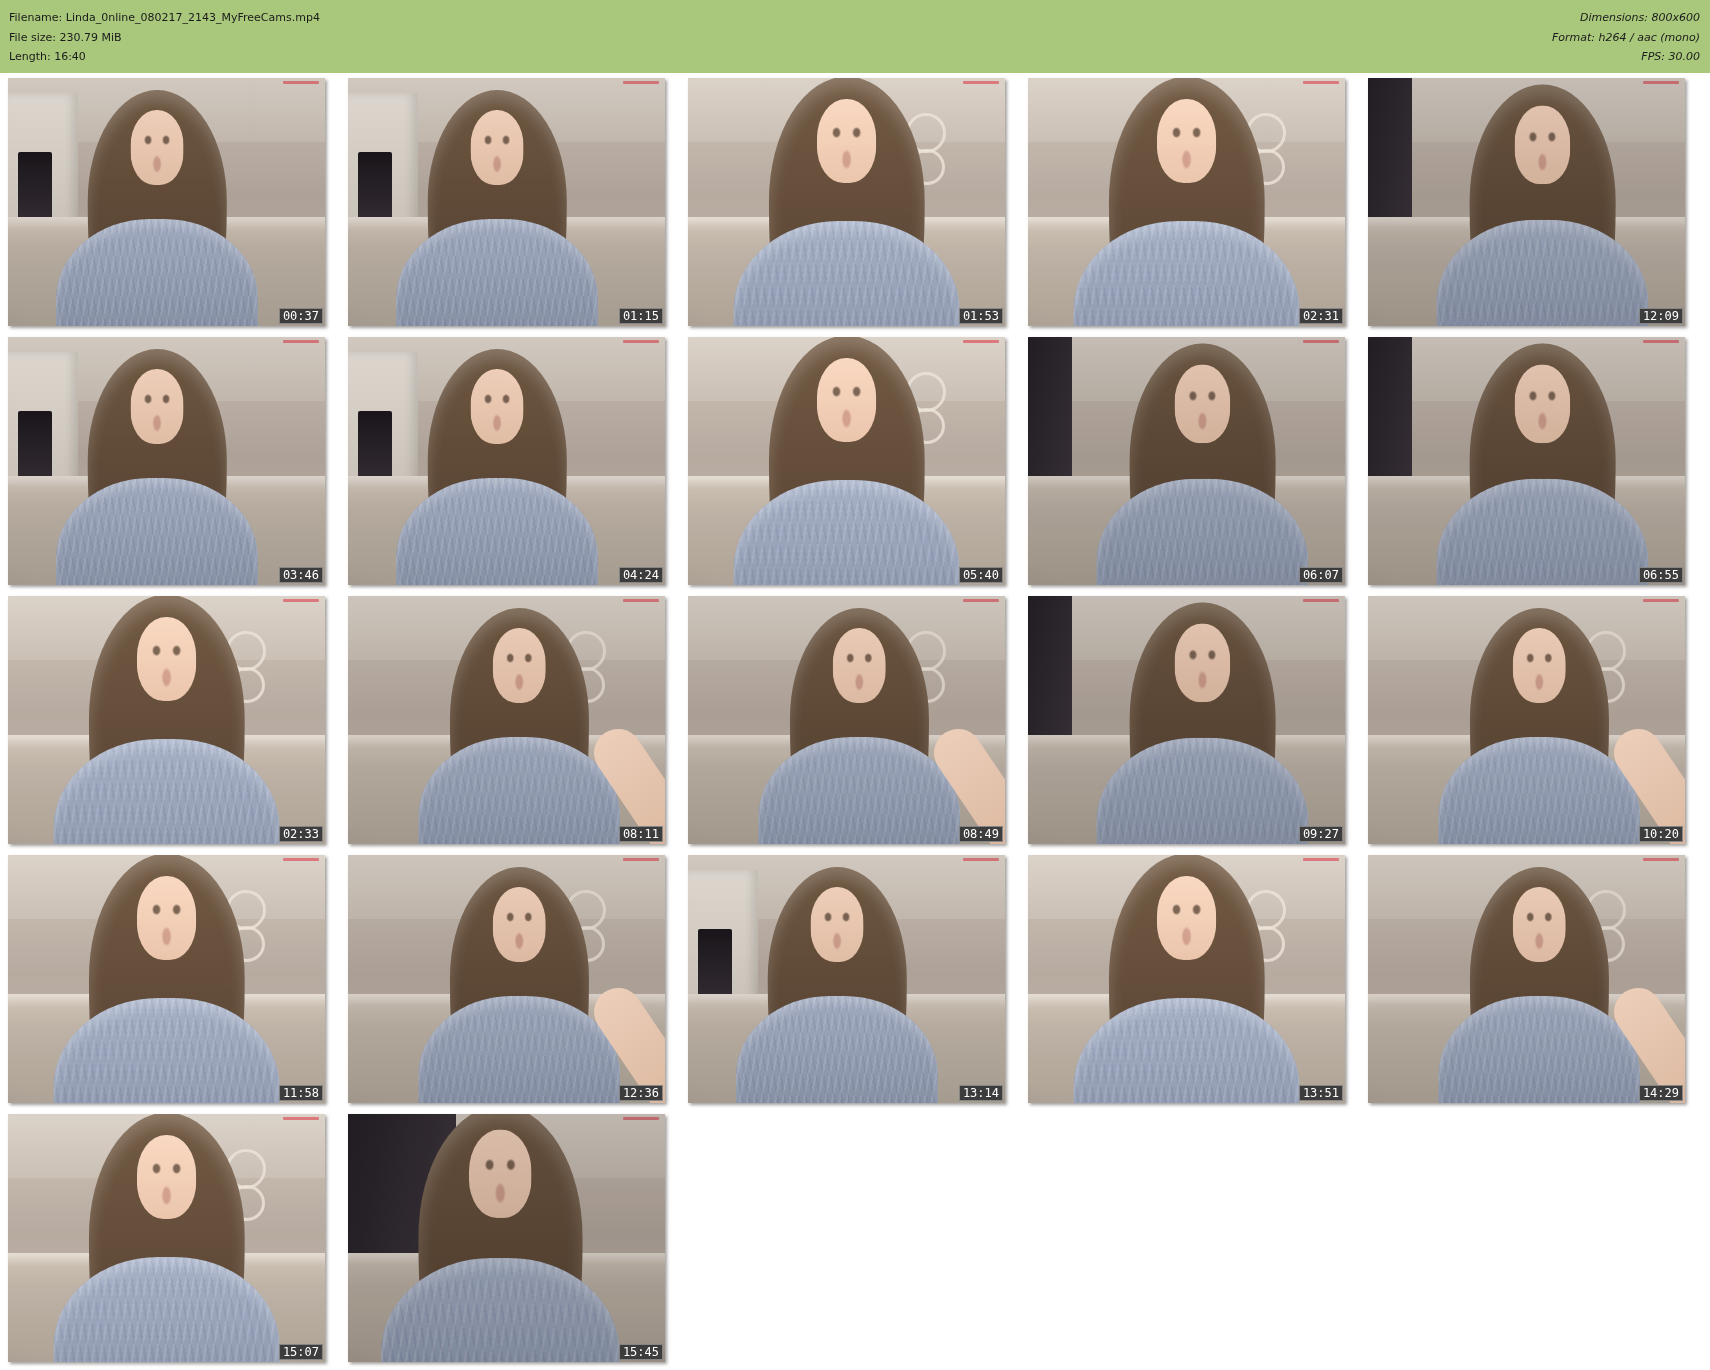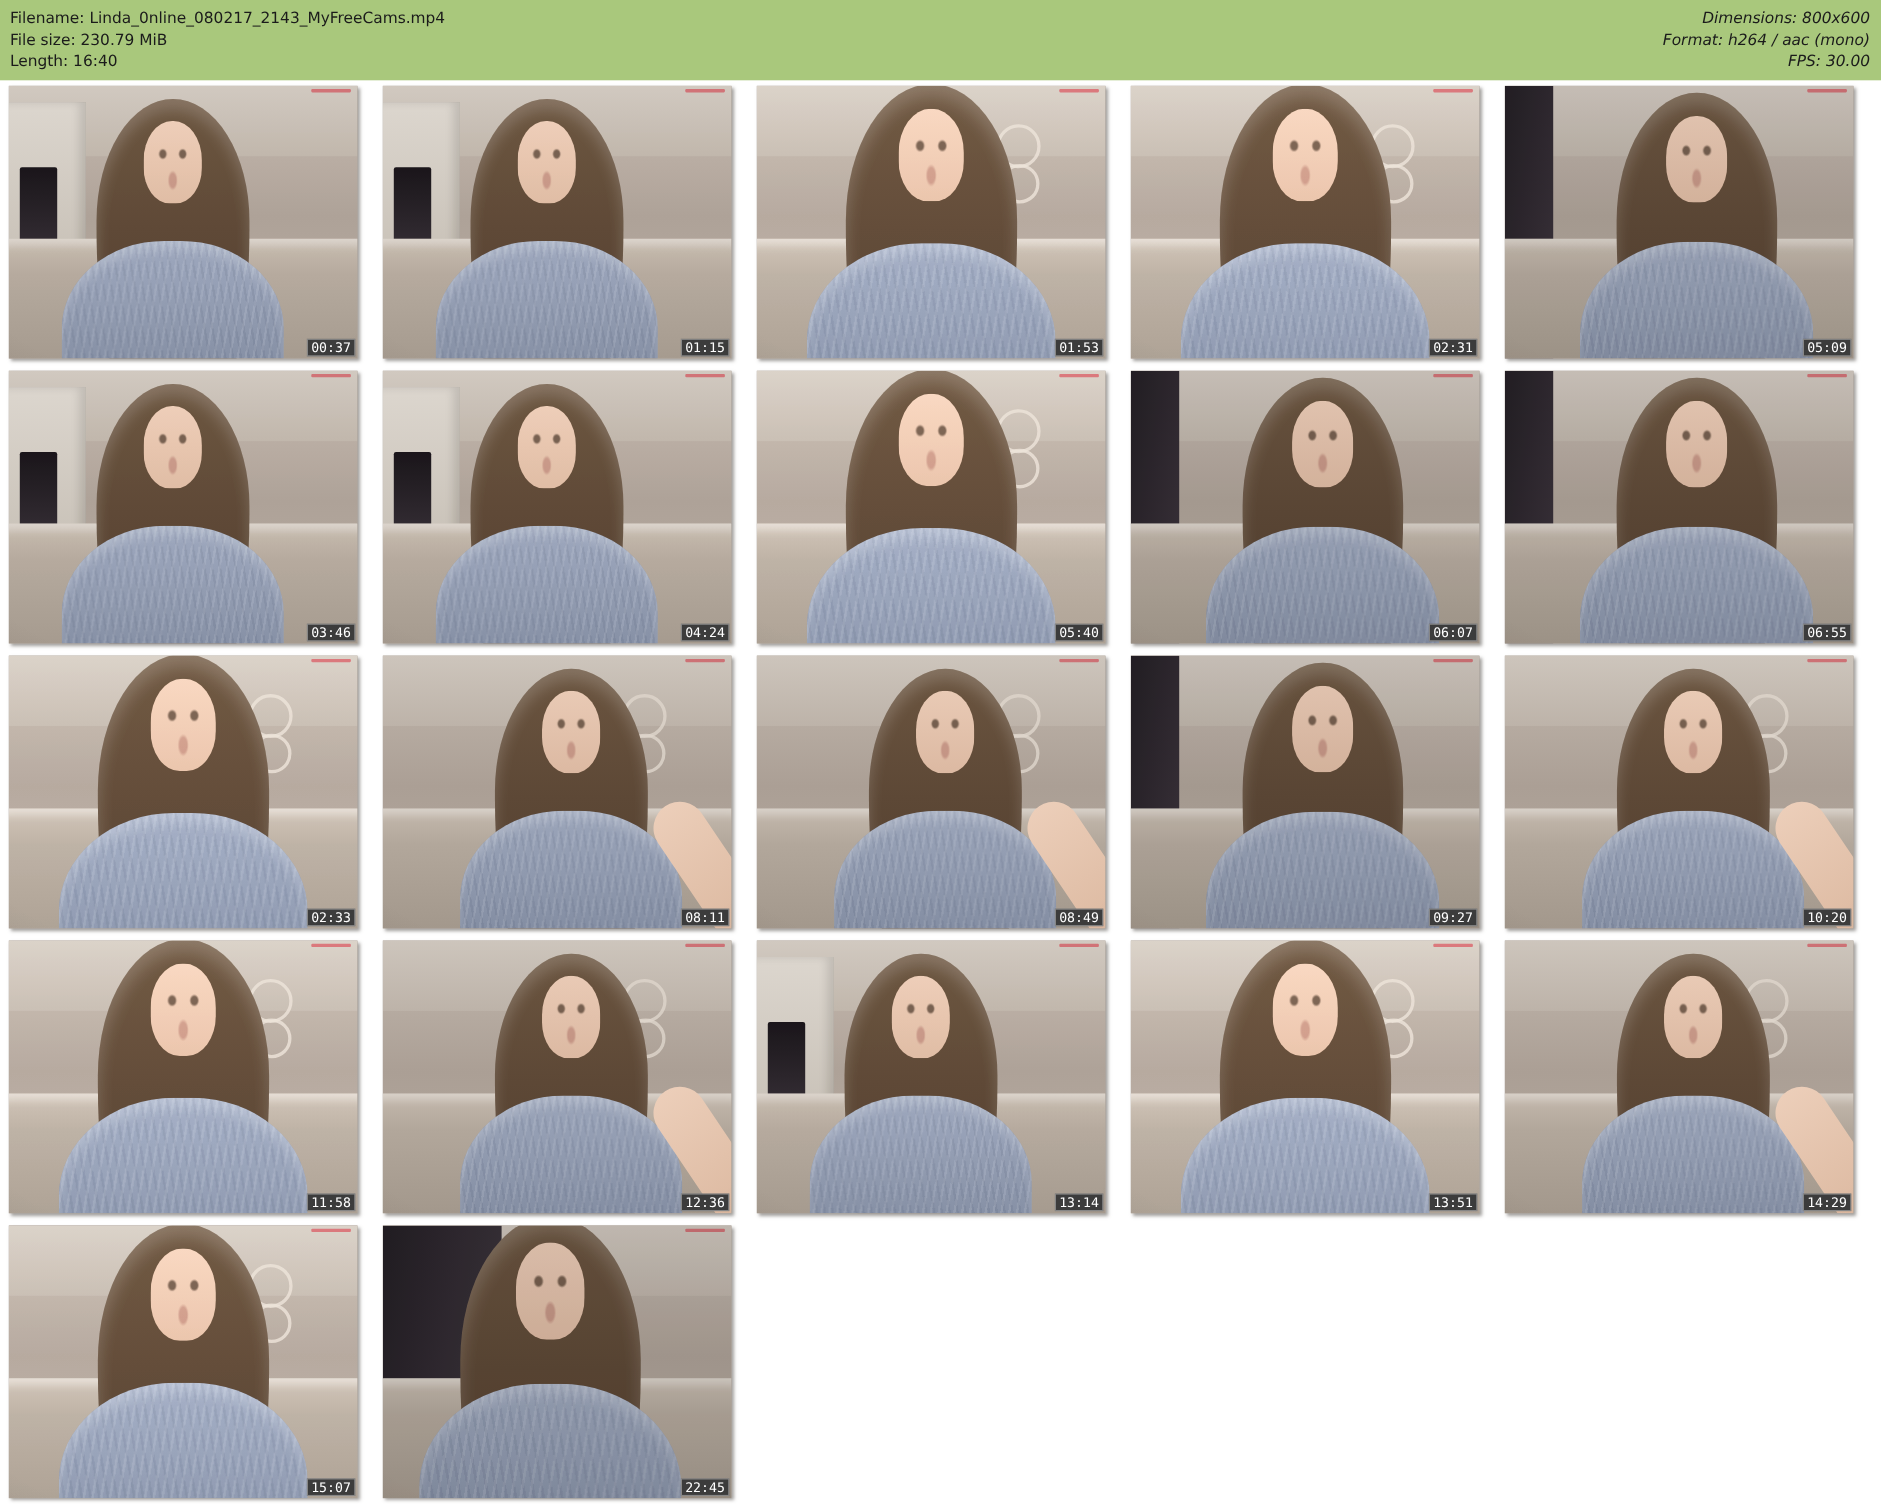--- a/index.html
+++ b/index.html
@@ -15,21 +15,21 @@
 
   .sheet{width:1710px;height:1370px;position:relative;}
 
   
   header.file-info{
     height:73px;width:100%;
     background:var(--header-background,#a9c87c);
     color:var(--header-text,#1b1b1b);
     display:flex;justify-content:space-between;
     padding:8px 10px 6px 9px;
-    font-size:14px;line-height:19.5px;
+    font-size:11px;line-height:19.5px;
   }
   .hleft{text-align:left;}
   .hright{text-align:right;font-style:italic;}
 
   
   .grid{
     padding:5px 8px 8px 8px;
     display:grid;
     grid-template-columns:repeat(5,330px);
     grid-auto-rows:248px;
@@ -213,21 +213,21 @@
       <div class="wardrobe"></div>
       <div class="sofa"></div>
       <div class="figure">
         <div class="hair"></div>
         <div class="face"></div>
         <div class="sweater"></div>
 
       </div>
       <div class="watermark"></div>
     </div>
-    <figcaption class="ts">05:09</figcaption>
+    <figcaption class="ts">12:09</figcaption>
   </figure>
       <figure class="thumb v0">
     <div class="scene">
       <div class="ceiling"></div>
 
       <div class="cabinet"></div>
       <div class="oven"></div>
 
       <div class="sofa"></div>
       <div class="figure">
@@ -491,16 +491,16 @@
       <div class="wardrobe"></div>
       <div class="sofa"></div>
       <div class="figure">
         <div class="hair"></div>
         <div class="face"></div>
         <div class="sweater"></div>
 
       </div>
       <div class="watermark"></div>
     </div>
-    <figcaption class="ts">22:45</figcaption>
+    <figcaption class="ts">15:45</figcaption>
   </figure>
     </main>
 </div>
 
 </body></html>

